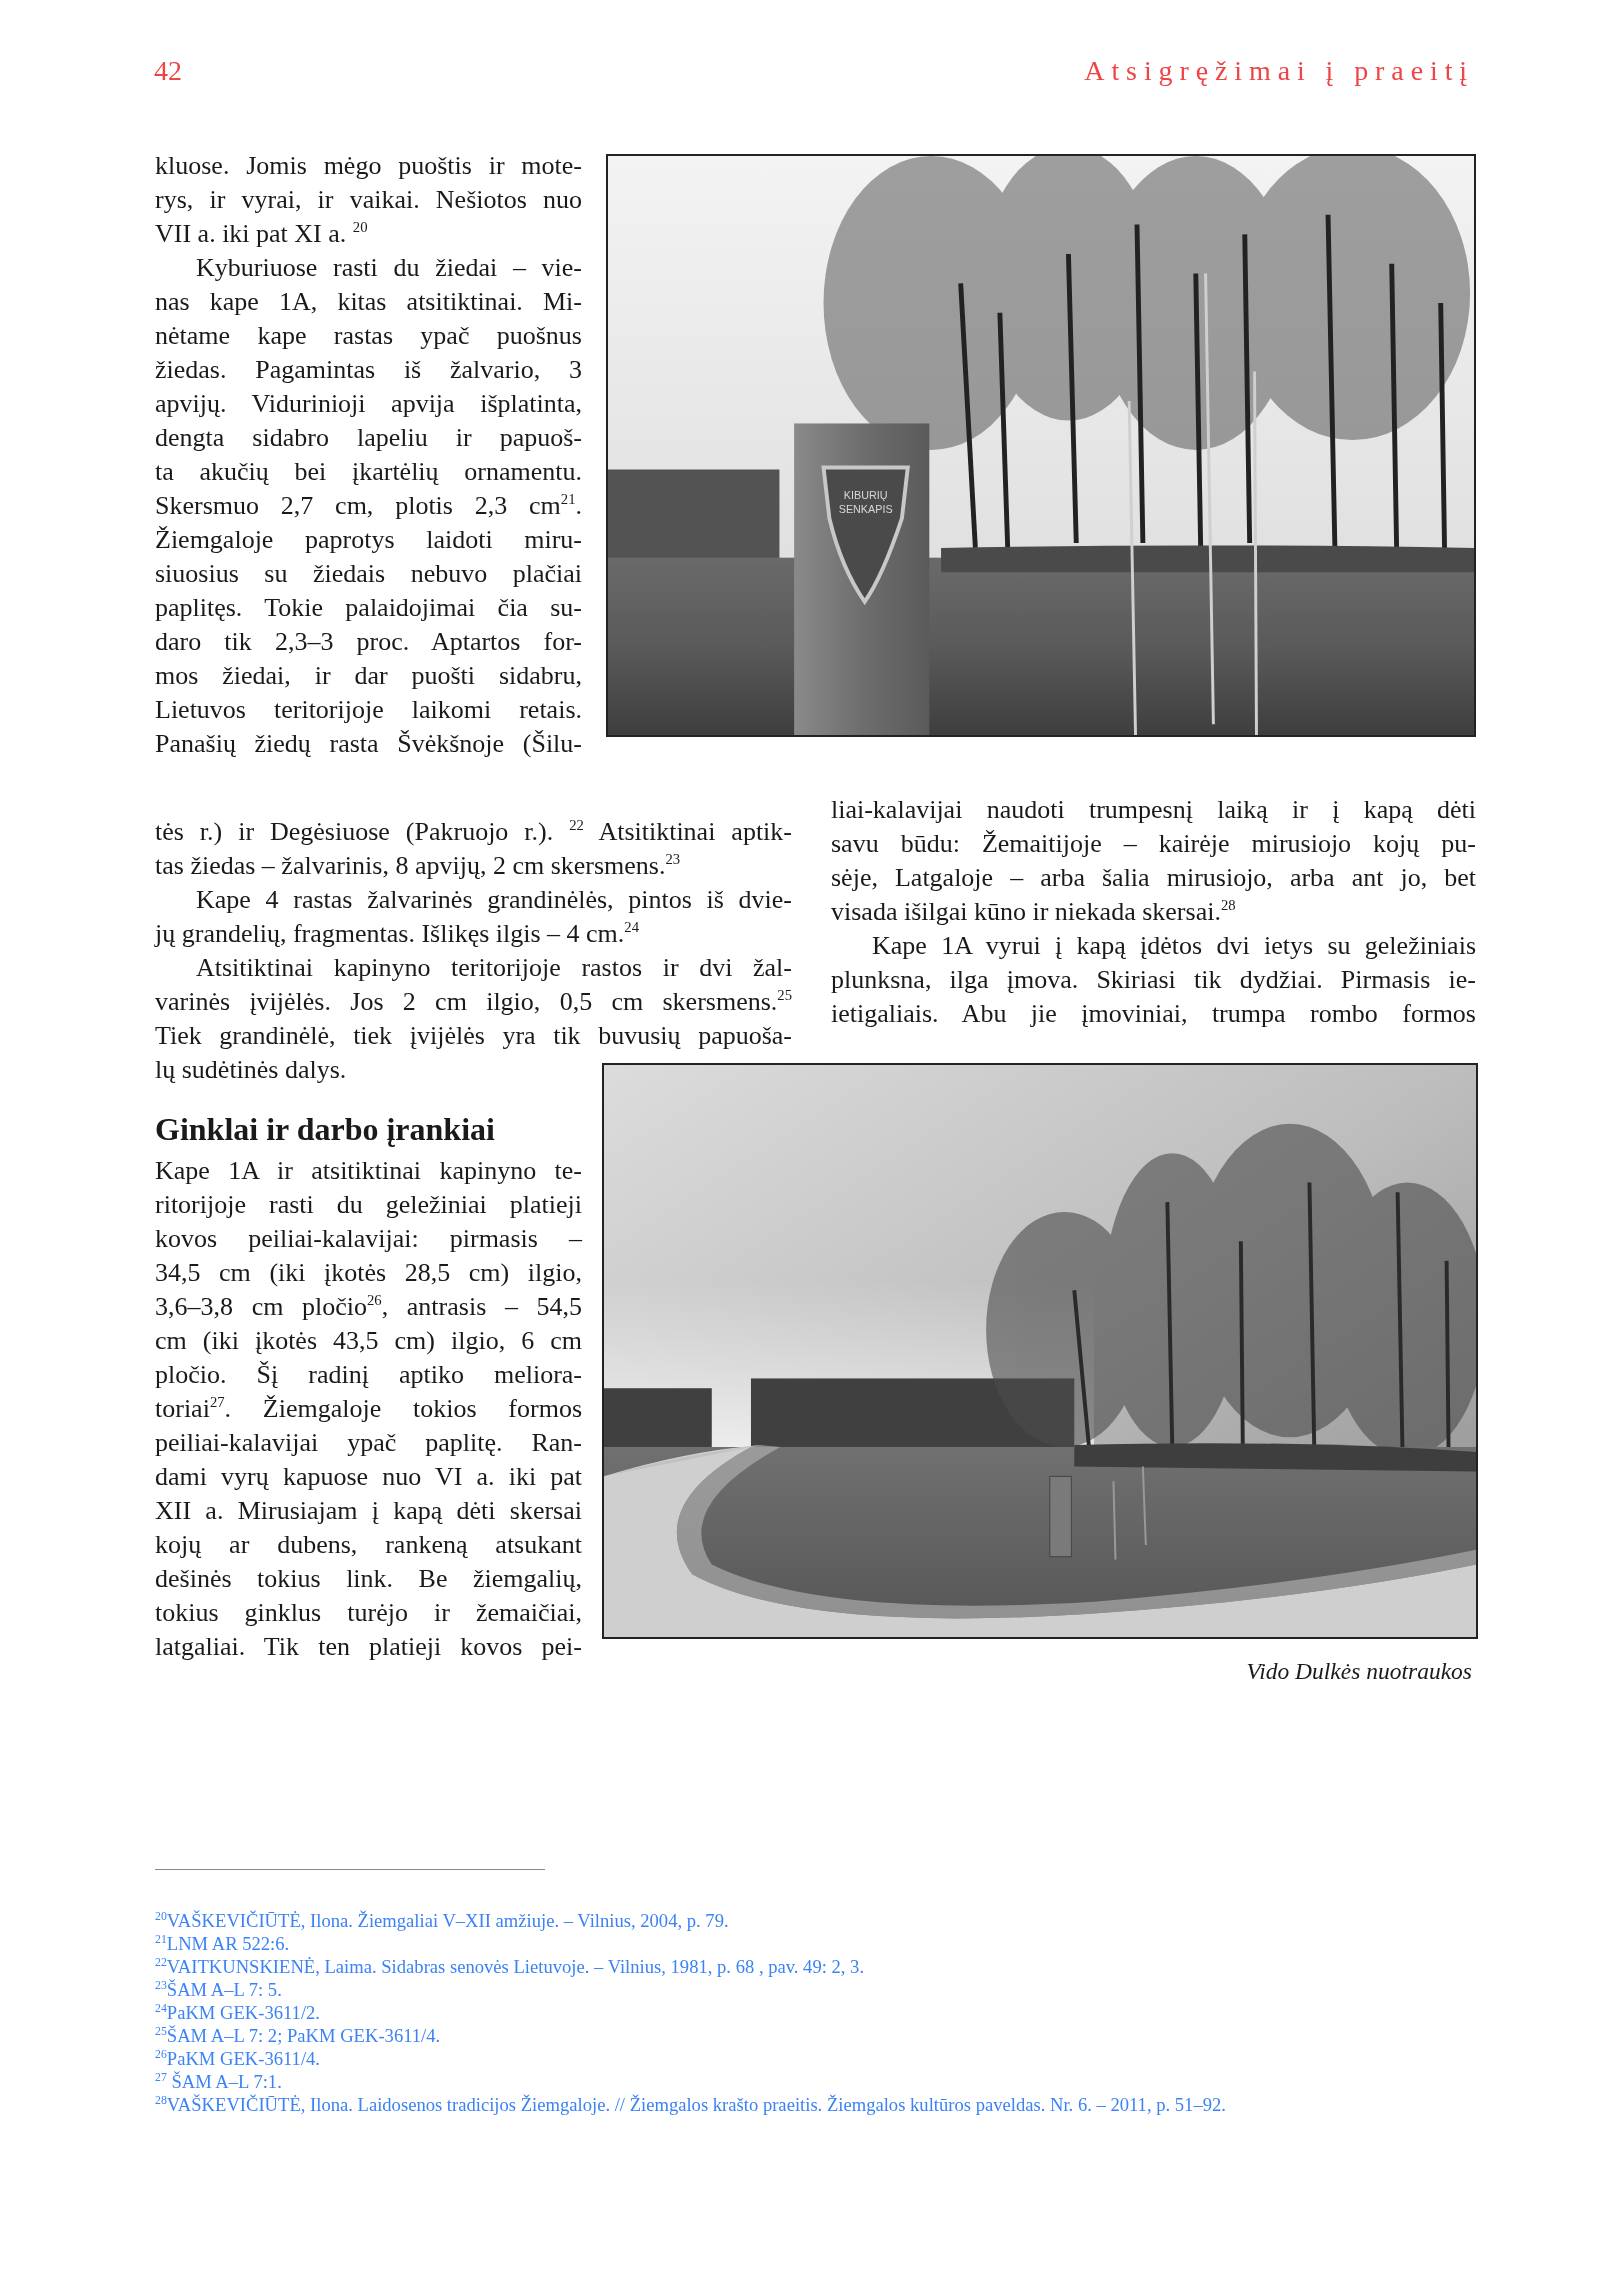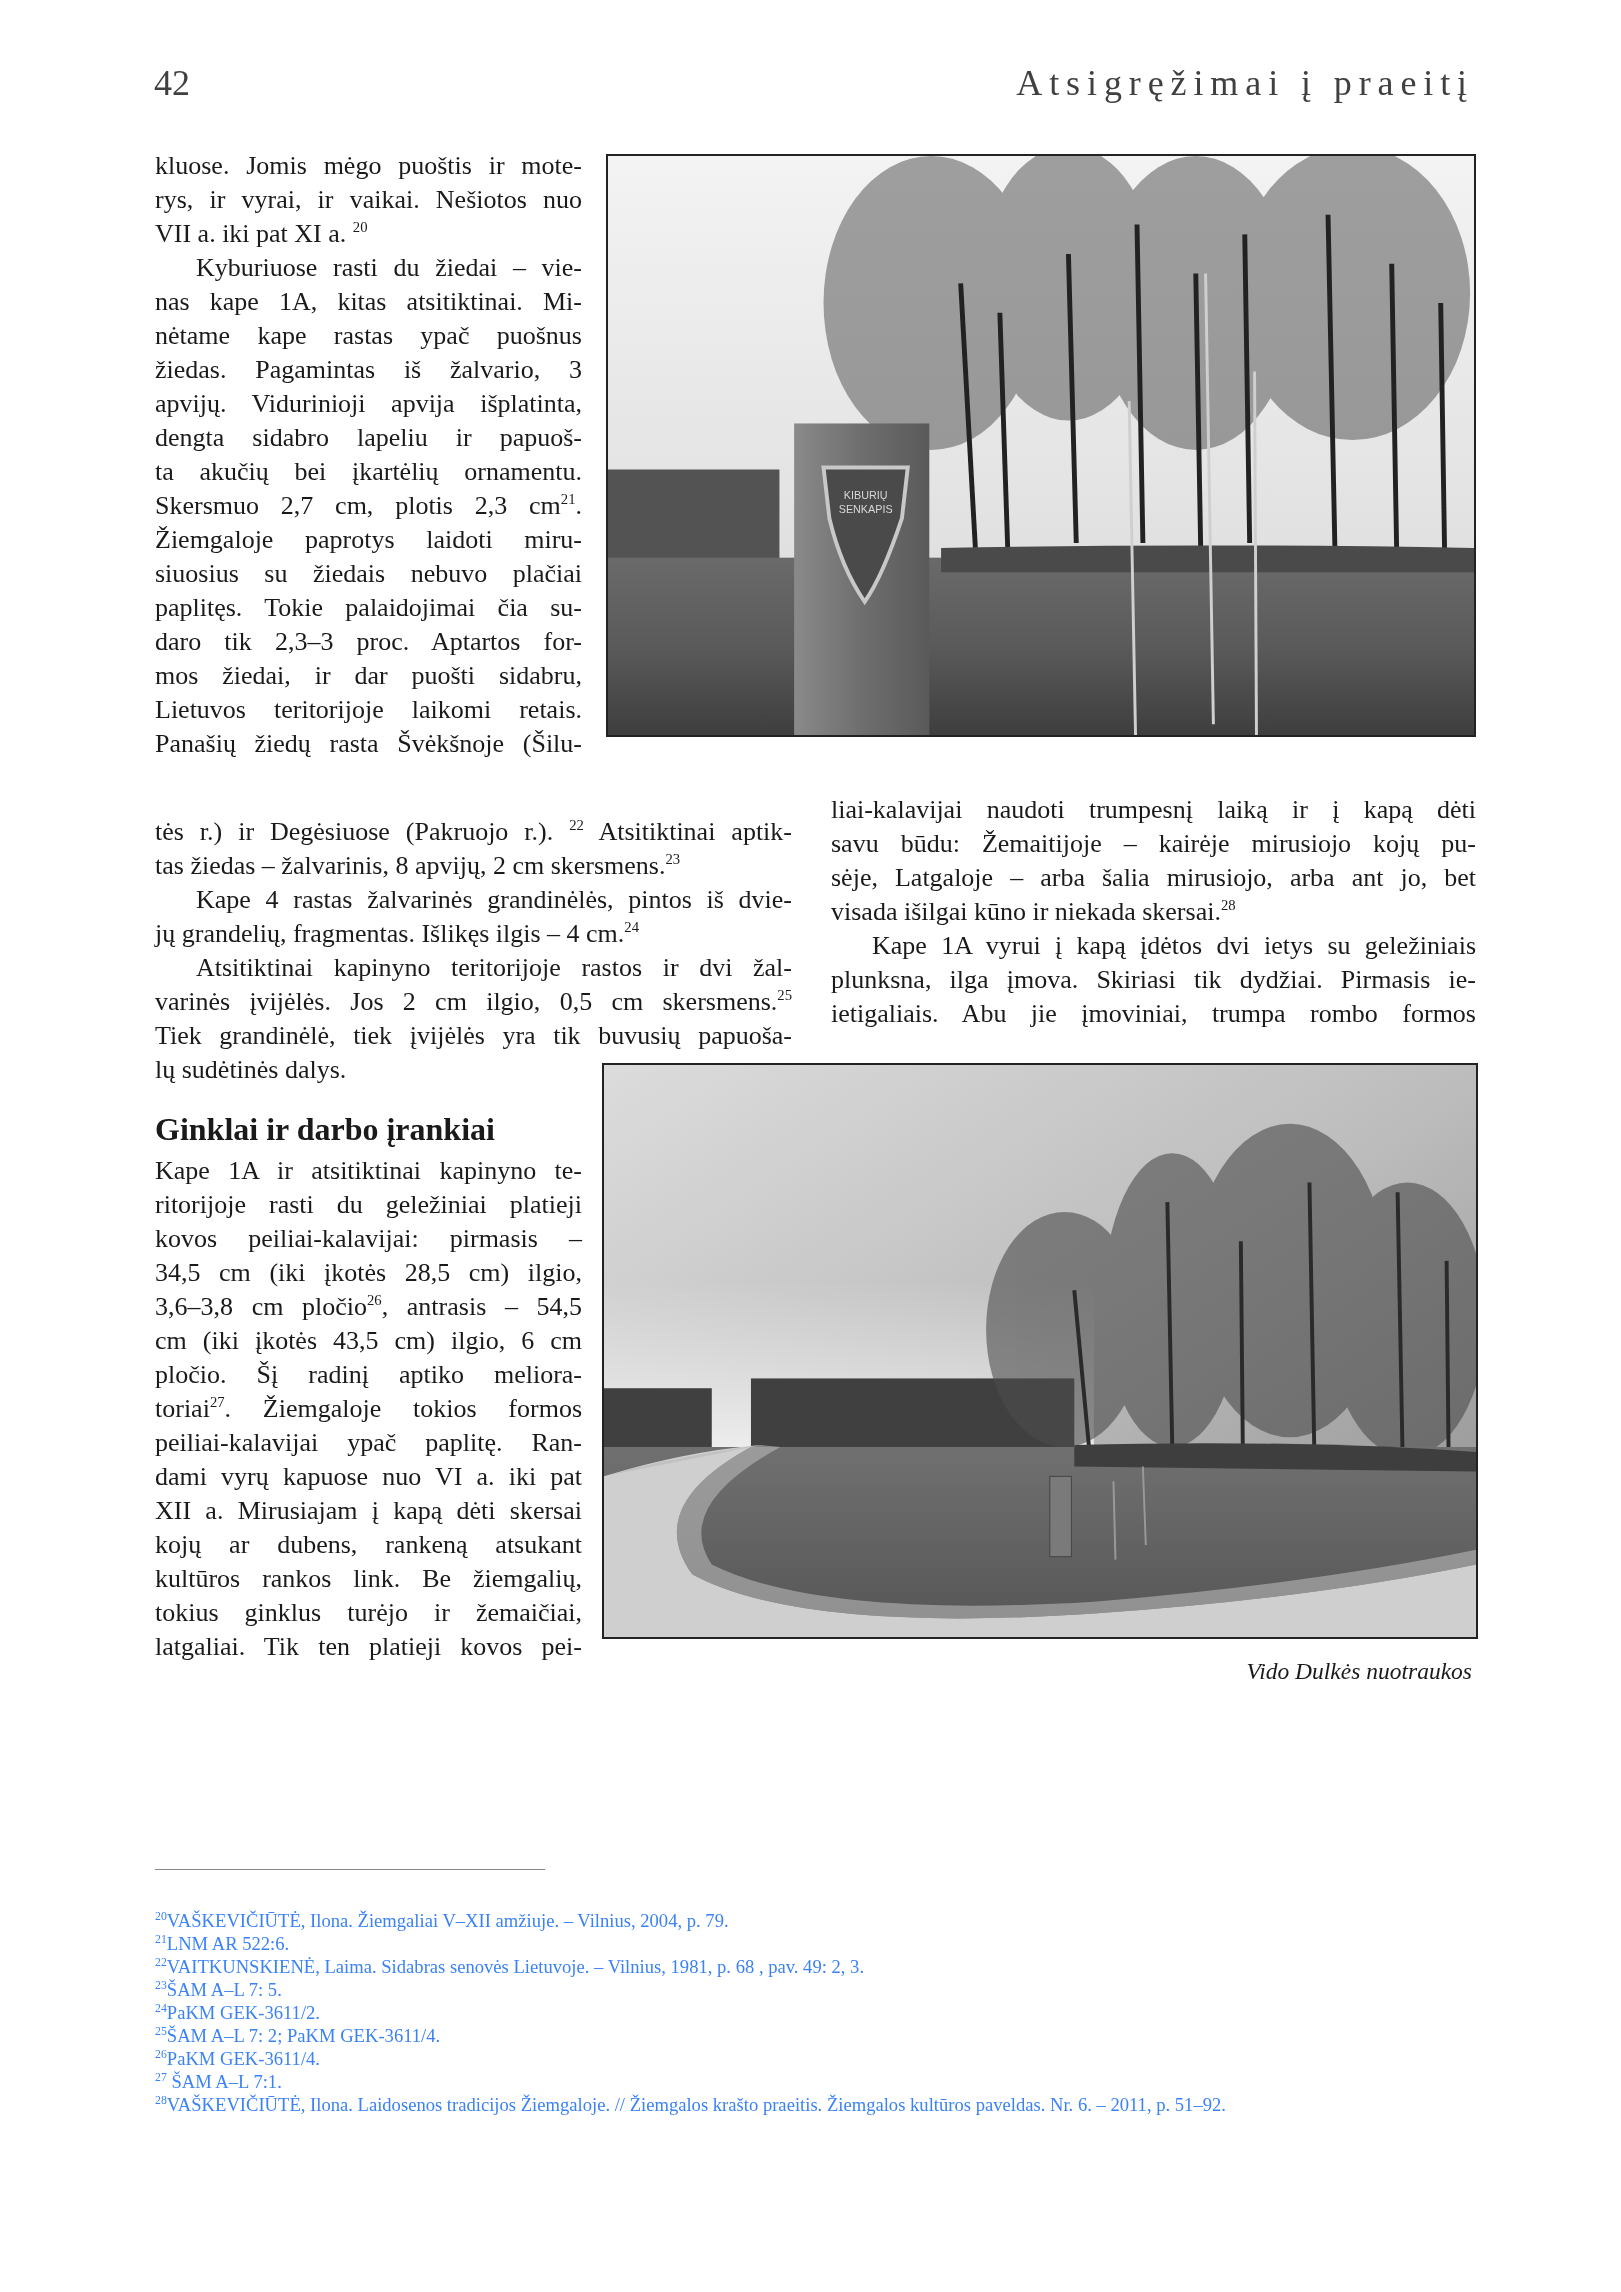--- a/index.html
+++ b/index.html
@@ -1,20 +1,20 @@
 <!DOCTYPE html>
 <html><head>
 <meta charset="utf-8">
 <style>
   html, body { margin: 0; padding: 0; background: #ffffff; }
   body { width: 1621px; height: 2293px; position: relative; overflow: hidden;
          font-family: "Liberation Serif", "DejaVu Serif", serif; color: #1a1a1a; }
   .page { position: absolute; left: 0; top: 0; width: 1621px; height: 2293px; }
 
-  .running-head { position: absolute; top: 55px; font-size: 36px; color: #404040; margin-top: 7px; }
+  .running-head { position: absolute; top: 55px; font-size: 28px; color: #ef4444; }
   .page-number { left: 154px; }
   .journal-title { right: 147px; letter-spacing: 6.9px; }
 
   .col { position: absolute; font-size: 26px; line-height: 34px; }
   .col .ln { display: block; height: 34px; white-space: nowrap; text-align: justify; text-align-last: justify; }
   .col .ln.last { text-align-last: left; }
   .col .ln.indent { padding-left: 41px; }
   sup { font-size: 14.7px; line-height: 0; vertical-align: super; }
 
   #col-a { left: 155px; top: 149px; width: 427px; }
@@ -148,21 +148,21 @@
       <span class="ln"><span>kovos peiliai-kalavijai: pirmasis –</span></span>
       <span class="ln"><span>34,5 cm (iki įkotės 28,5 cm) ilgio,</span></span>
       <span class="ln"><span>3,6–3,8 cm pločio</span><sup>26</sup><span>, antrasis – 54,5</span></span>
       <span class="ln"><span>cm (iki įkotės 43,5 cm) ilgio, 6 cm</span></span>
       <span class="ln"><span>pločio. Šį radinį aptiko meliora-</span></span>
       <span class="ln"><span>toriai</span><sup>27</sup><span>. Žiemgaloje tokios formos</span></span>
       <span class="ln"><span>peiliai-kalavijai ypač paplitę. Ran-</span></span>
       <span class="ln"><span>dami vyrų kapuose nuo VI a. iki pat</span></span>
       <span class="ln"><span>XII a. Mirusiajam į kapą dėti skersai</span></span>
       <span class="ln"><span>kojų ar dubens, rankeną atsukant</span></span>
-      <span class="ln"><span>kultūros rankos link. Be žiemgalių,</span></span>
+      <span class="ln"><span>dešinės tokius link. Be žiemgalių,</span></span>
       <span class="ln"><span>tokius ginklus turėjo ir žemaičiai,</span></span>
       <span class="ln"><span>latgaliai. Tik ten platieji kovos pei-</span></span>
     </div>
 
   <div class="photo" id="photo-2">
     <svg viewBox="0 0 890 584" preserveAspectRatio="none">
       <defs>
         <linearGradient id="sky2" x1="0" y1="0" x2="1" y2="1">
           <stop offset="0" stop-color="#dcdcdc"></stop>
             <stop offset="0.5" stop-color="#bdbdbd"></stop>

